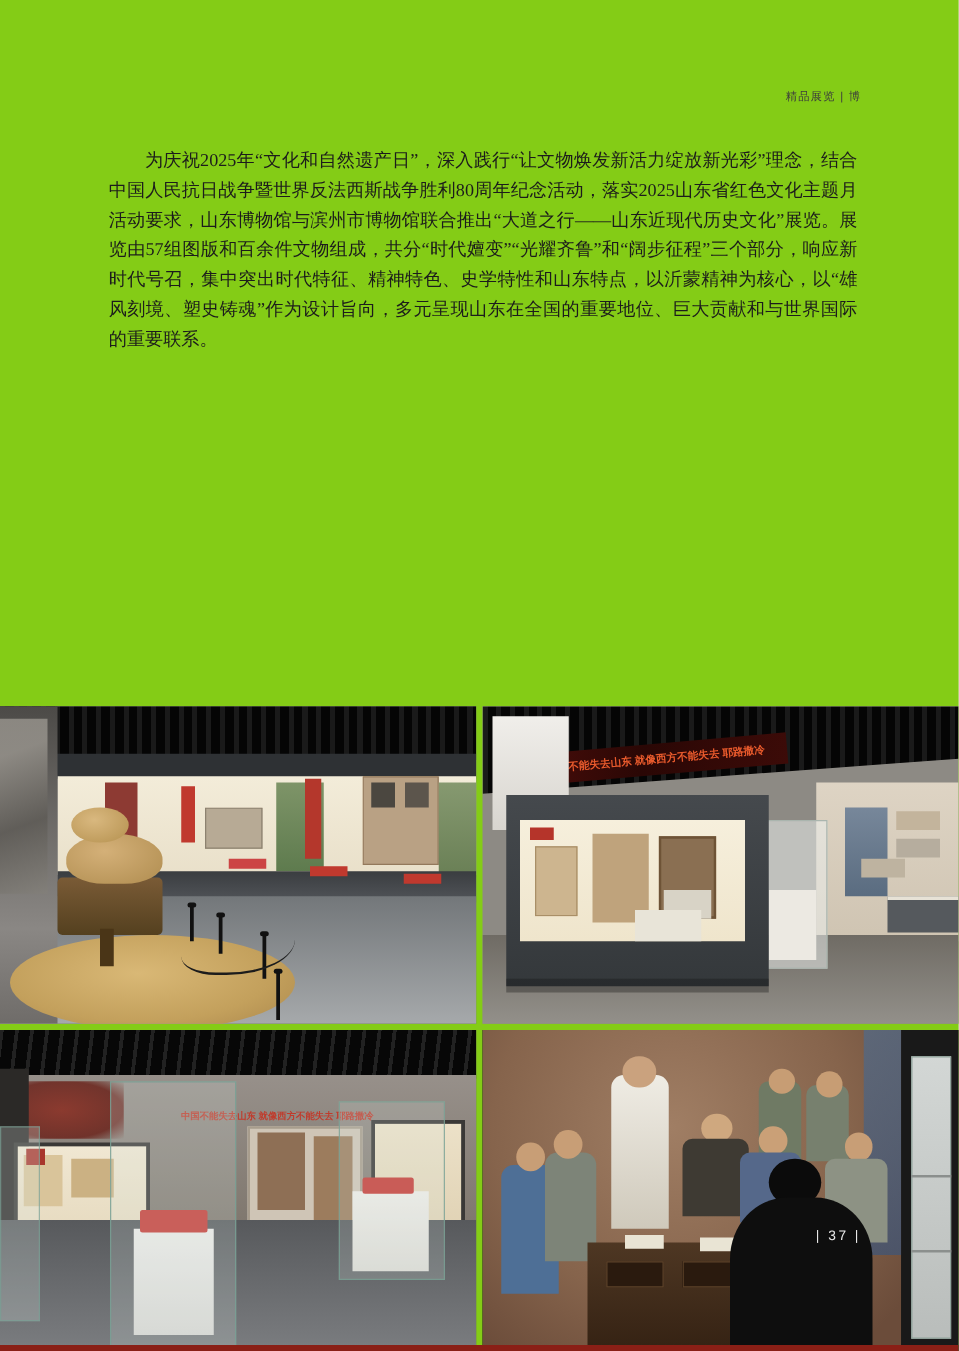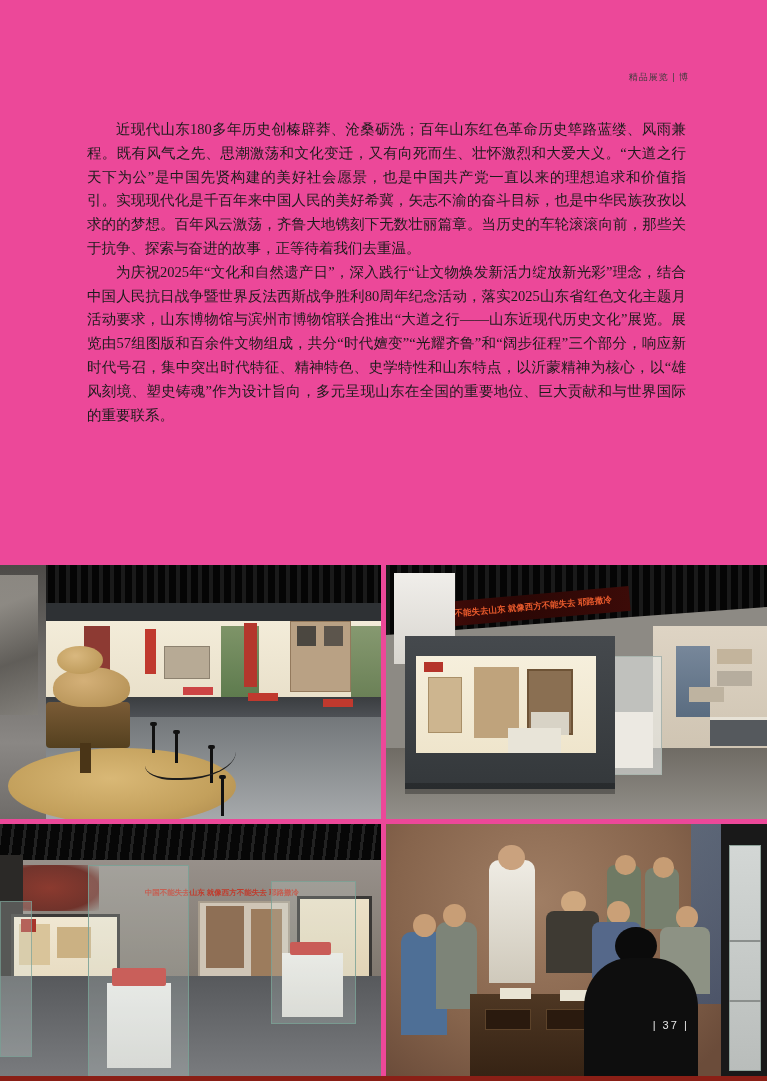--- a/index.html
+++ b/index.html
@@ -1,16 +1,16 @@
 <!DOCTYPE html>
 <html><head>
 <meta charset="utf-8">
 <style>
   html,body{margin:0;padding:0;background:#e9e9e9;}
-  .page{position:relative;width:767px;height:1081px;background:#ec4899;overflow:hidden;
+  .page{position:relative;width:767px;height:1081px;background:#84cc16;overflow:hidden;
         font-family:"Liberation Serif","DejaVu Serif",serif;}
   .hdr{position:absolute;top:71px;right:78px;font-size:9px;letter-spacing:1px;color:#3c3c3c;
        font-family:"Liberation Sans","DejaVu Sans",sans-serif;}
   .body-text{position:absolute;left:87px;top:118px;width:599px;color:#1c1c1c;
              font-size:14.5px;line-height:23.8px;text-align:justify;}
   .body-text p{margin:0;text-indent:2em;}
   
   .ph{position:absolute;overflow:hidden;background:#777;}
   .ph div,.ph span{position:absolute;}
   #ph1{left:0;top:565px;width:381px;height:254px;}
@@ -27,21 +27,20 @@
   .stanchion:before{content:"";position:absolute;top:-3px;left:-2px;width:7px;height:4px;background:#111;border-radius:2px;}
 </style>
 </head>
 <body>
 
 <div class="page">
 
   <div class="hdr">精品展览 | 博</div>
 
   <div class="body-text">
-    <p>近现代山东180多年历史创榛辟莽、沧桑砺洗；百年山东红色革命历史筚路蓝缕、风雨兼程。既有风气之先、思潮激荡和文化变迁，又有向死而生、壮怀激烈和大爱大义。“大道之行 天下为公”是中国先贤构建的美好社会愿景，也是中国共产党一直以来的理想追求和价值指引。实现现代化是千百年来中国人民的美好希冀，矢志不渝的奋斗目标，也是中华民族孜孜以求的的梦想。百年风云激荡，齐鲁大地镌刻下无数壮丽篇章。当历史的车轮滚滚向前，那些关于抗争、探索与奋进的故事，正等待着我们去重温。</p>
     <p>为庆祝2025年“文化和自然遗产日”，深入践行“让文物焕发新活力绽放新光彩”理念，结合中国人民抗日战争暨世界反法西斯战争胜利80周年纪念活动，落实2025山东省红色文化主题月活动要求，山东博物馆与滨州市博物馆联合推出“大道之行——山东近现代历史文化”展览。展览由57组图版和百余件文物组成，共分“时代嬗变”“光耀齐鲁”和“阔步征程”三个部分，响应新时代号召，集中突出时代特征、精神特色、史学特性和山东特点，以沂蒙精神为核心，以“雄风刻境、塑史铸魂”作为设计旨向，多元呈现山东在全国的重要地位、巨大贡献和与世界国际的重要联系。</p>
   </div>
 
   <div class="ph" id="ph1">
     <div class="grid-ceil" style="left:0;top:0;width:100%;height:17%;"></div>
     <div style="left:10%;top:15%;width:90%;height:8%;background:#2e3134;"></div>
     <div style="left:12%;top:22%;width:88%;height:31%;background:linear-gradient(#f3ecd9,#e9e0ca);"></div>
     <div style="left:22%;top:24%;width:7%;height:26%;background:#8d3a33;"></div>
     <div style="left:38%;top:25%;width:3%;height:18%;background:#c0392e;"></div>
     <div style="left:43%;top:32%;width:12%;height:13%;background:#b7aa95;box-shadow:inset 0 0 0 1px #8d8270;"></div>
@@ -137,17 +136,17 @@
     <div style="left:72%;top:40%;width:13%;height:26%;background:#8d9284;border-radius:8px 8px 0 0;"></div>
     <div style="left:22%;top:66%;width:52%;height:32%;background:linear-gradient(#4e3723,#362314);"></div>
     <div style="left:26%;top:72%;width:12%;height:8%;background:#2a1a0e;box-shadow:inset 0 0 0 1px #5d432a;"></div>
     <div style="left:42%;top:72%;width:12%;height:8%;background:#2a1a0e;box-shadow:inset 0 0 0 1px #5d432a;"></div>
     <div style="left:30%;top:64%;width:8%;height:4%;background:#e9e4d4;box-shadow:60px 2px 0 #e9e4d4,120px -2px 0 #e3ddcb;"></div>
     <div style="left:60%;top:40%;width:11%;height:15%;background:#0b0b0b;border-radius:50%;"></div>
     <div style="left:52%;top:52%;width:30%;height:48%;background:#0e0e0e;border-radius:40% 40% 0 0;"></div>
     <div style="left:88%;top:0;width:12%;height:100%;background:#191919;"></div>
     <div style="left:90%;top:8%;width:8.5%;height:88%;background:linear-gradient(#d3d7d5,#b9bdbb);box-shadow:inset 0 0 0 1px #8fa39b;"></div>
     <div style="left:90%;top:45%;width:8.5%;height:2px;background:#8b8f8d;box-shadow:0 60px 0 #8b8f8d;"></div>
-    <span class="pagenum" style="left:70%;top:62%;margin-top:36px;">| 37 |</span>
+    <span class="pagenum" style="left:70%;top:62%;">| 37 |</span>
   </div>
 
   <div class="red-bar"></div>
 </div>
 
 </body></html>

